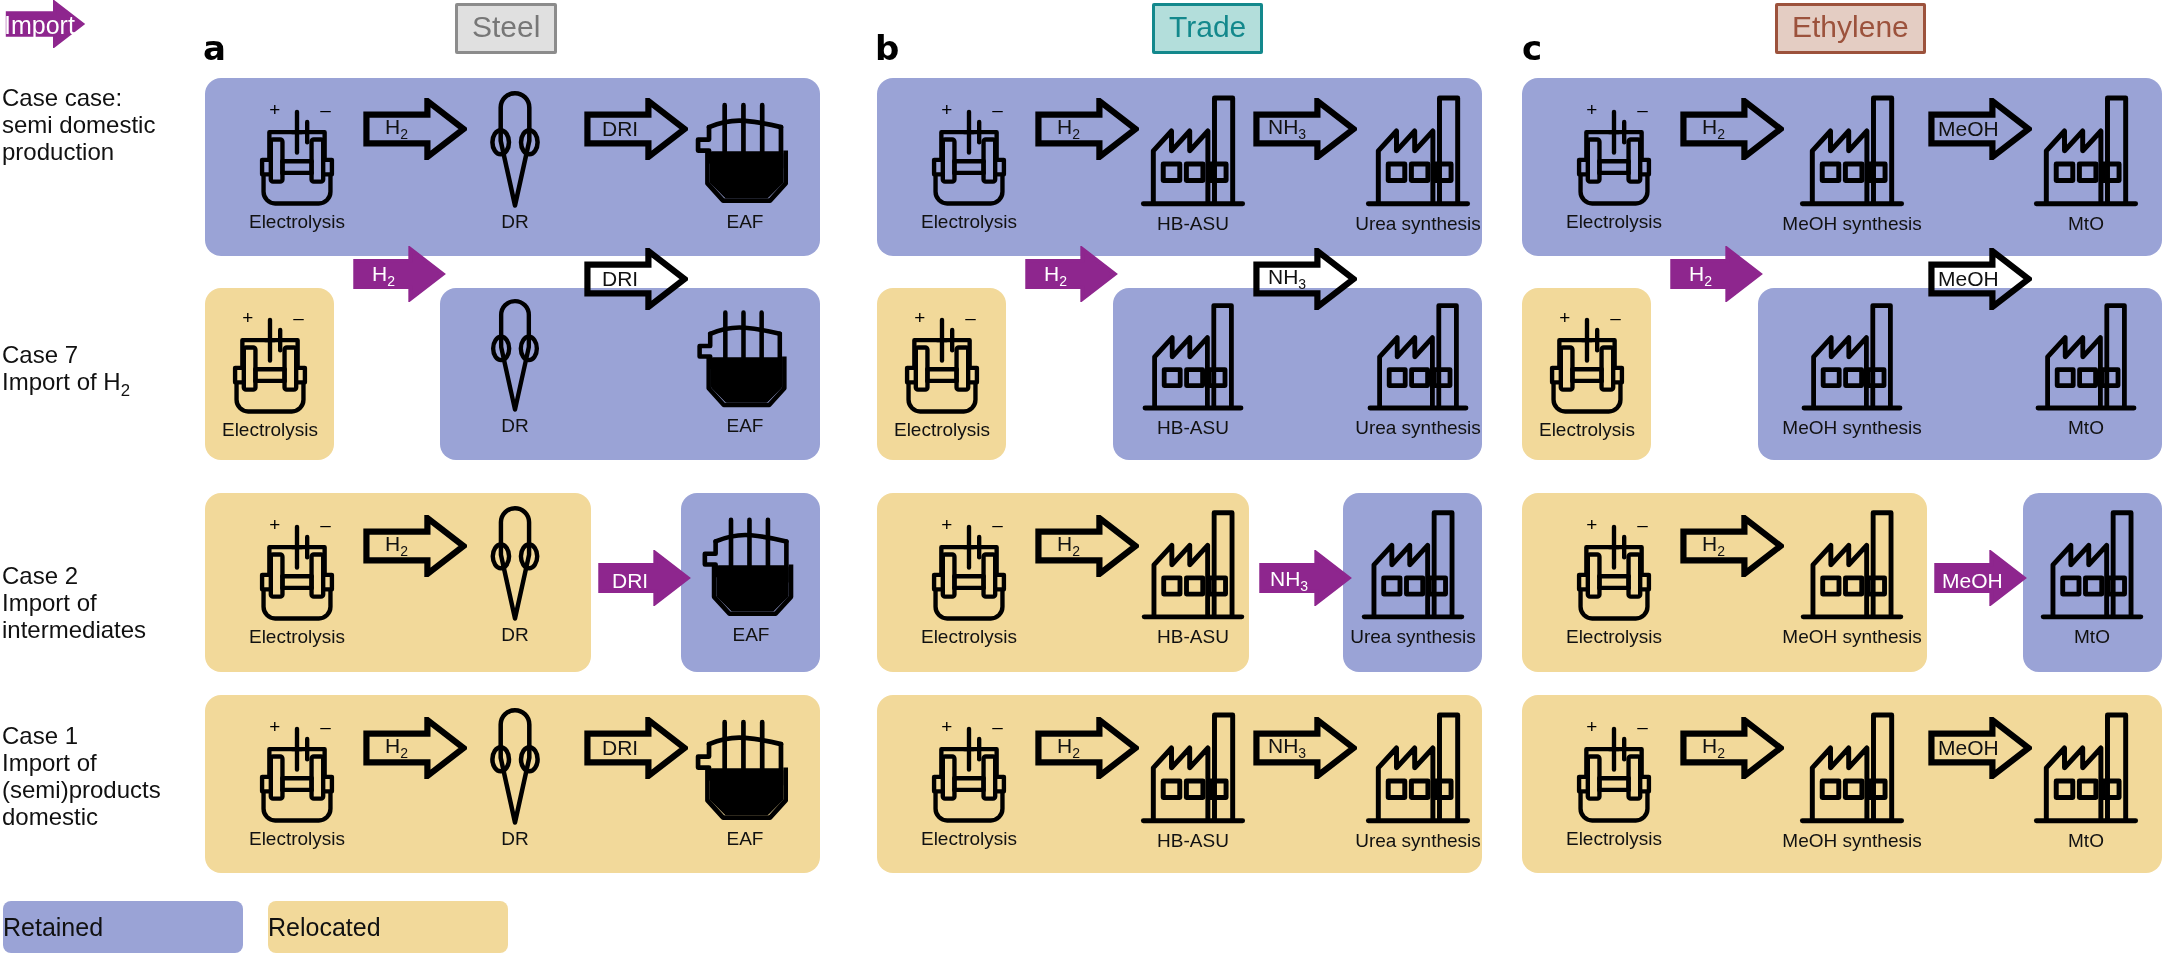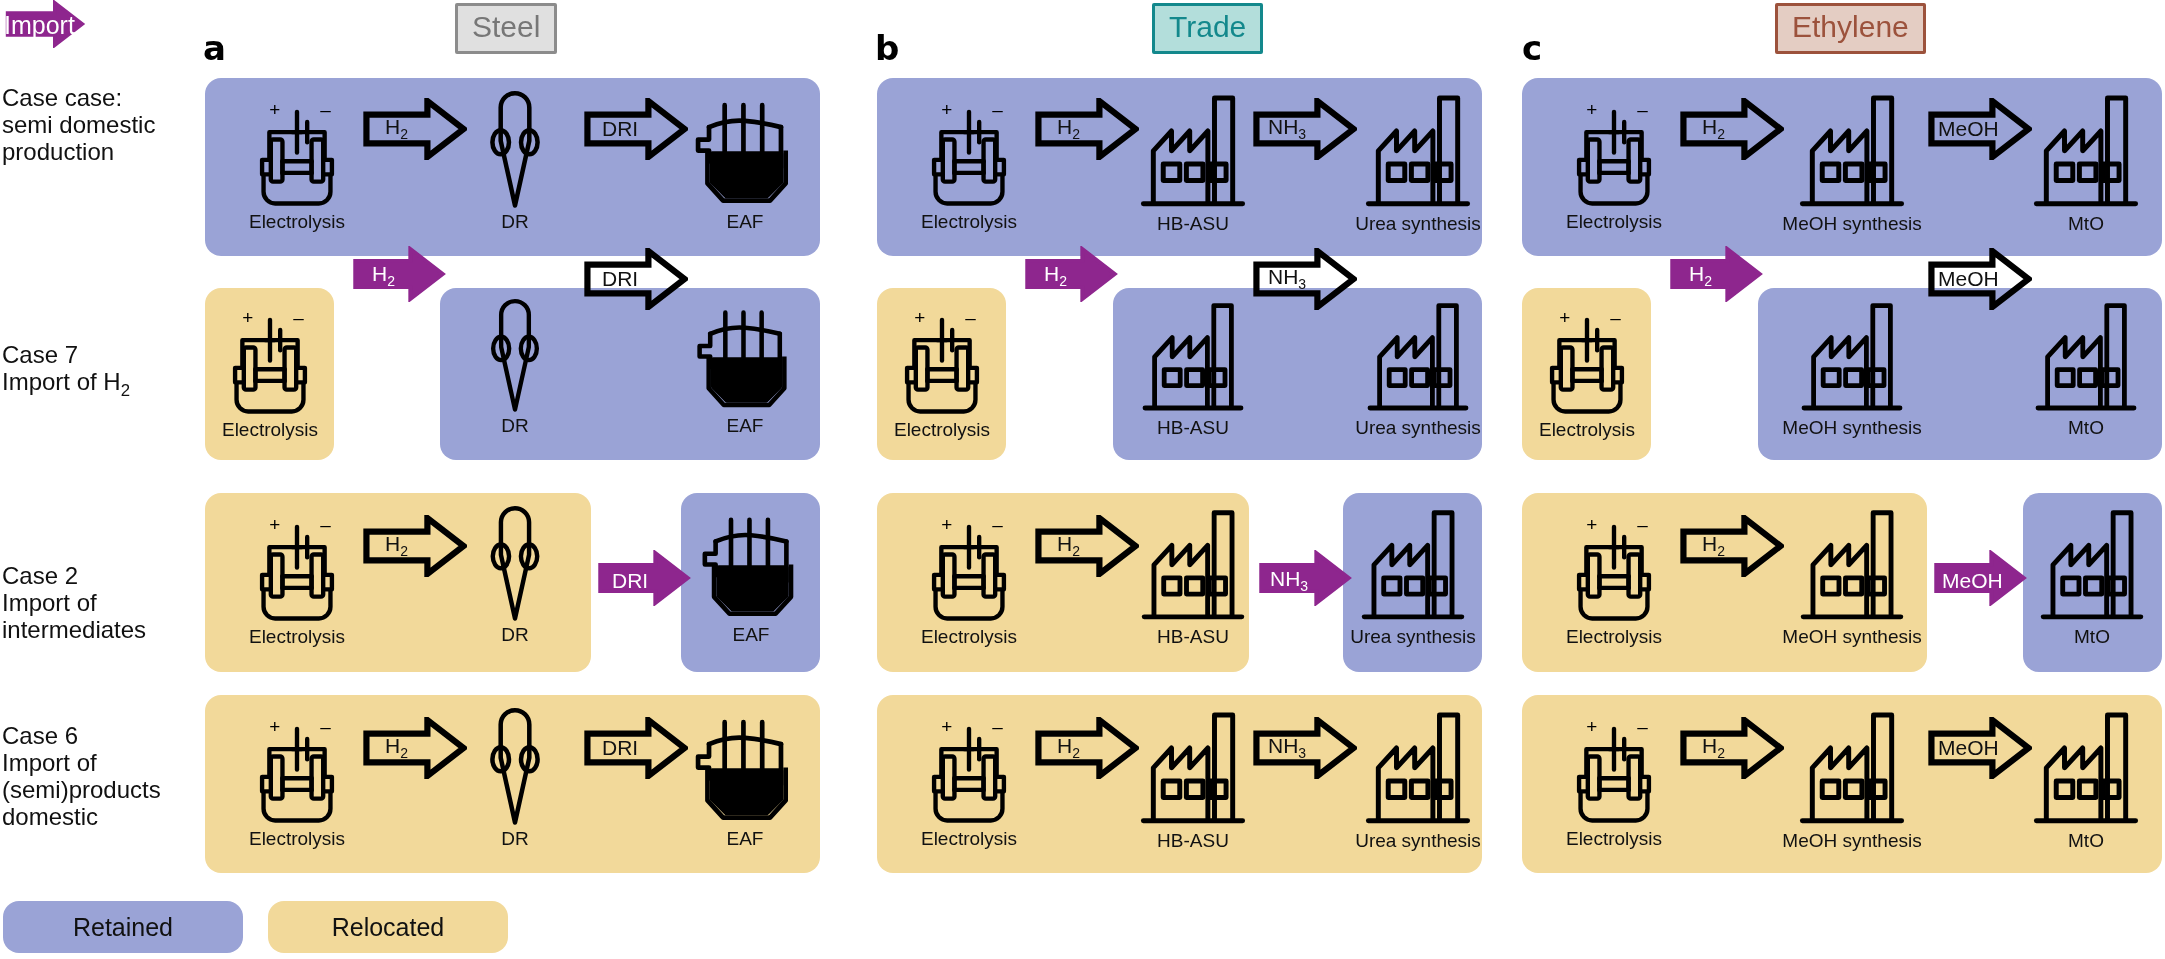--- a/index.html
+++ b/index.html
@@ -61,22 +61,22 @@
   .arrow{position:absolute;}
   .arrow-text{
     position:absolute;font-size:21px;line-height:1;color:#111;white-space:nowrap;
     pointer-events:none;
   }
   .arrow-text.on-purple{color:#ffffff;}
   .arrow-text sub{font-size:14px;}
 
   
   .legend-chip{
-    position:absolute;border-radius:16px;display:flex;
-    align-items:center;justify-content:center;
+    position:absolute;border-radius:8px;display:flex;
+    align-items:center;justify-content:flex-start;
     font-size:25px;color:#111;
   }
   #legend-retained{left:3px;top:901px;width:240px;height:52px;background:#9aa3d6;}
   #legend-relocated{left:268px;top:901px;width:240px;height:52px;background:#f2d99a;}
   #legend-trade{left:533px;top:903px;width:90px;height:48px;}
   #legend-trade .ltxt{
     position:absolute;left:4px;top:13px;font-size:25px;color:#fff;line-height:1;
   }
   .sub{font-size:0.7em;vertical-align:sub;}
 </style>
@@ -105,21 +105,21 @@
 <div class="row-label rl-c1">
   <div>Case 7</div>
   <div>Import of H<span class="sub">2</span></div>
 </div>
 <div class="row-label rl-c2">
   <div>Case 2</div>
   <div>Import of</div>
   <div>intermediates</div>
 </div>
 <div class="row-label rl-c3">
-  <div>Case 6</div>
+  <div>Case 1</div>
   <div>Import of</div>
   <div>(semi)products</div>
   <div>domestic</div>
 </div>
 
 <div class="box retained" style="left:205px;top:78px;width:615px;height:178px;"></div>
 <div class="box retained" style="left:877px;top:78px;width:605px;height:178px;"></div>
 <div class="box retained" style="left:1522px;top:78px;width:640px;height:178px;"></div>
 
 <div class="box relocated" style="left:205px;top:288px;width:129px;height:172px;"></div>

